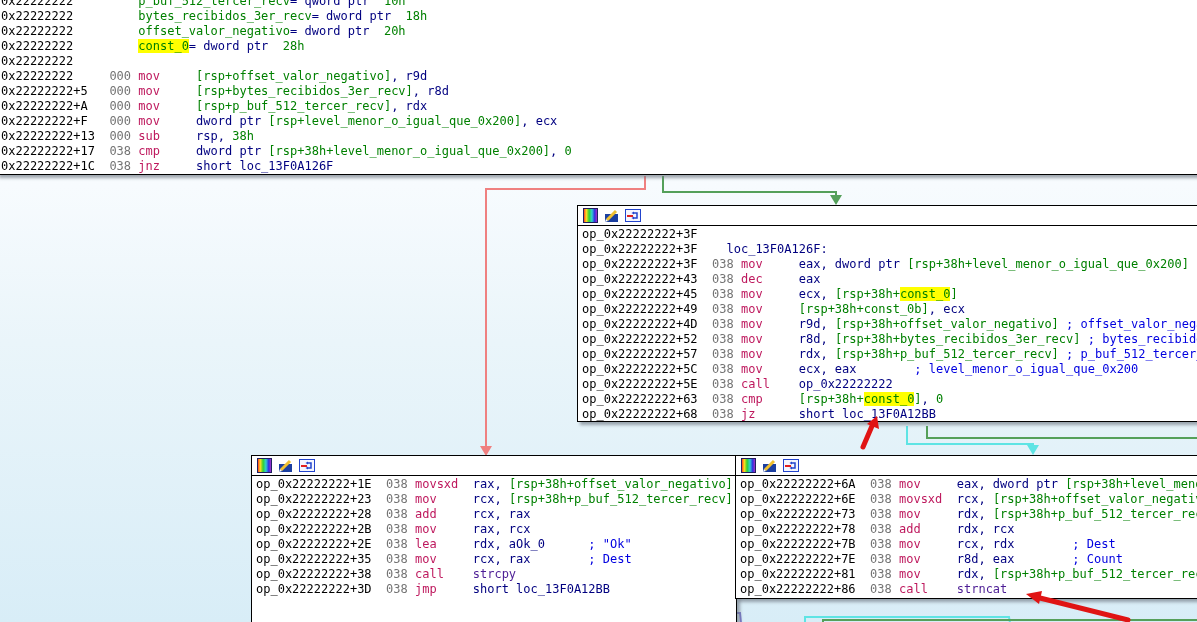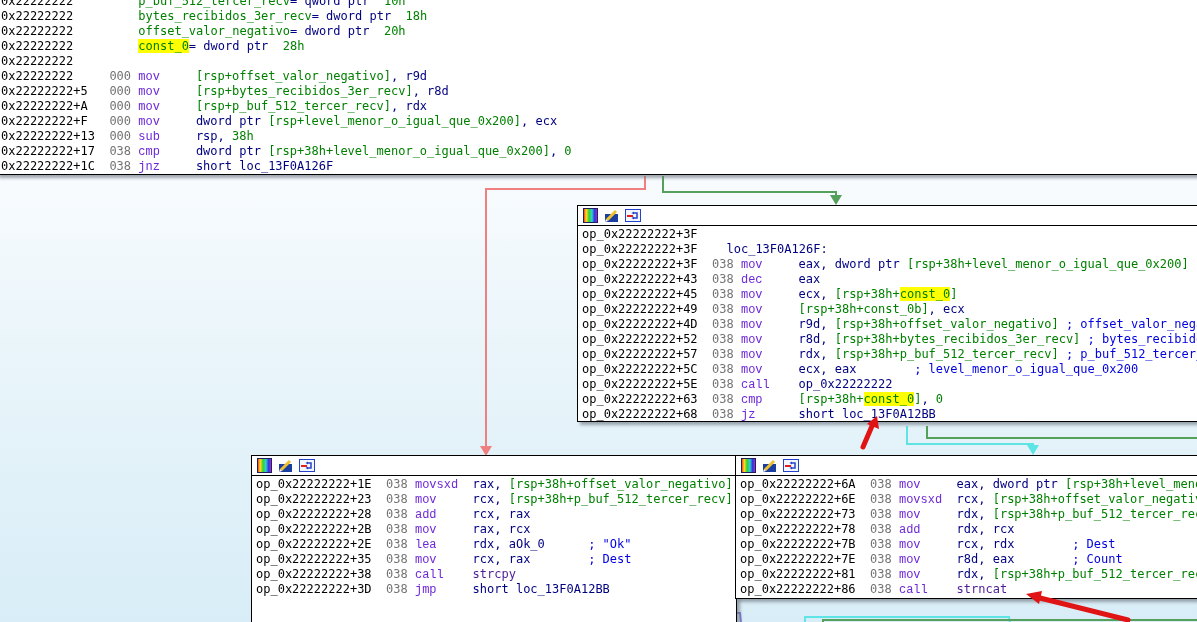--- a/index.html
+++ b/index.html
@@ -16,21 +16,21 @@
   }
   .titlebar{
     height:19px;border-bottom:1px solid #000;display:flex;align-items:center;
     gap:6px;padding-left:5px;background:#fff;
   }
   .titlebar svg{display:block;}
   .code{padding:1px 0 2px 4px;white-space:pre;}
   .ln{height:15px;}
   .t-a{color:#000000;}
   .t-s{color:#737373;}
-  .t-m{color:#6d28d9;font-family:Liberation Mono, monospace;}
+  .t-m{color:#be185d;}
   .t-k{color:#000080;}
   .t-v{color:#008000;}
   .t-c{color:#0000e0;}
   .t-x{color:#4c1d95;}
   .t-hl{color:#008000;background:#ffff00;}
   svg.overlay{position:absolute;left:0;top:0;z-index:1;}
   svg.overlay.top{z-index:10;}
   .e-red{stroke:#ef8080;fill:none;stroke-width:2;}
   .e-green{stroke:#55a05a;fill:none;stroke-width:2;}
   .e-cyan{stroke:#5ee4e4;fill:none;stroke-width:2;}

